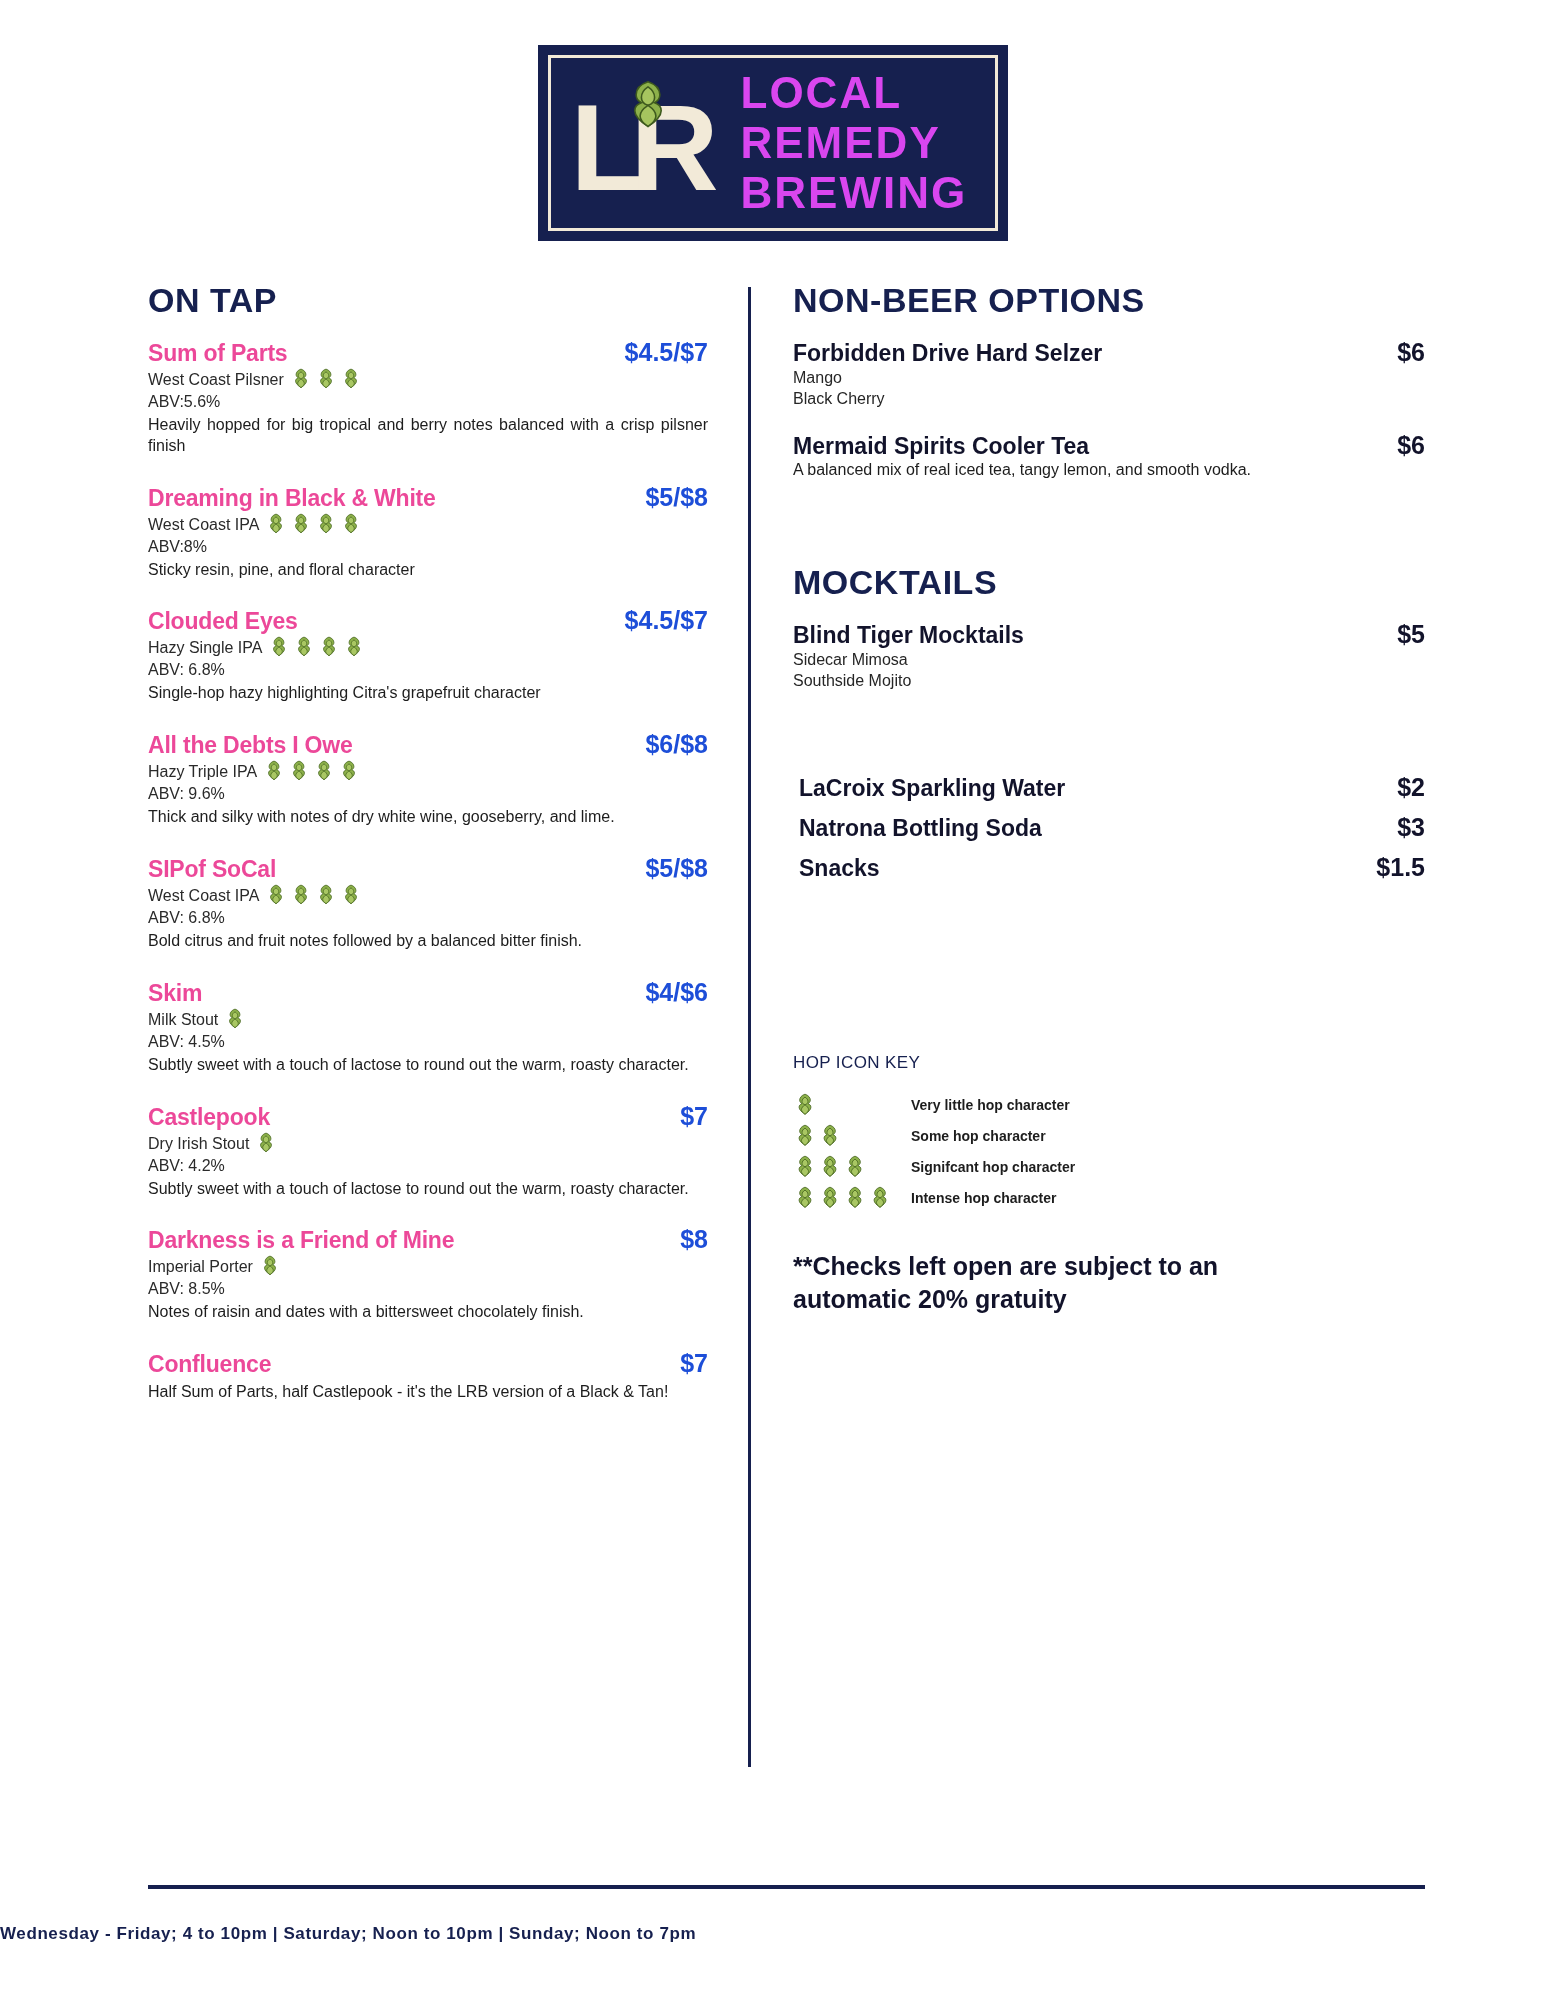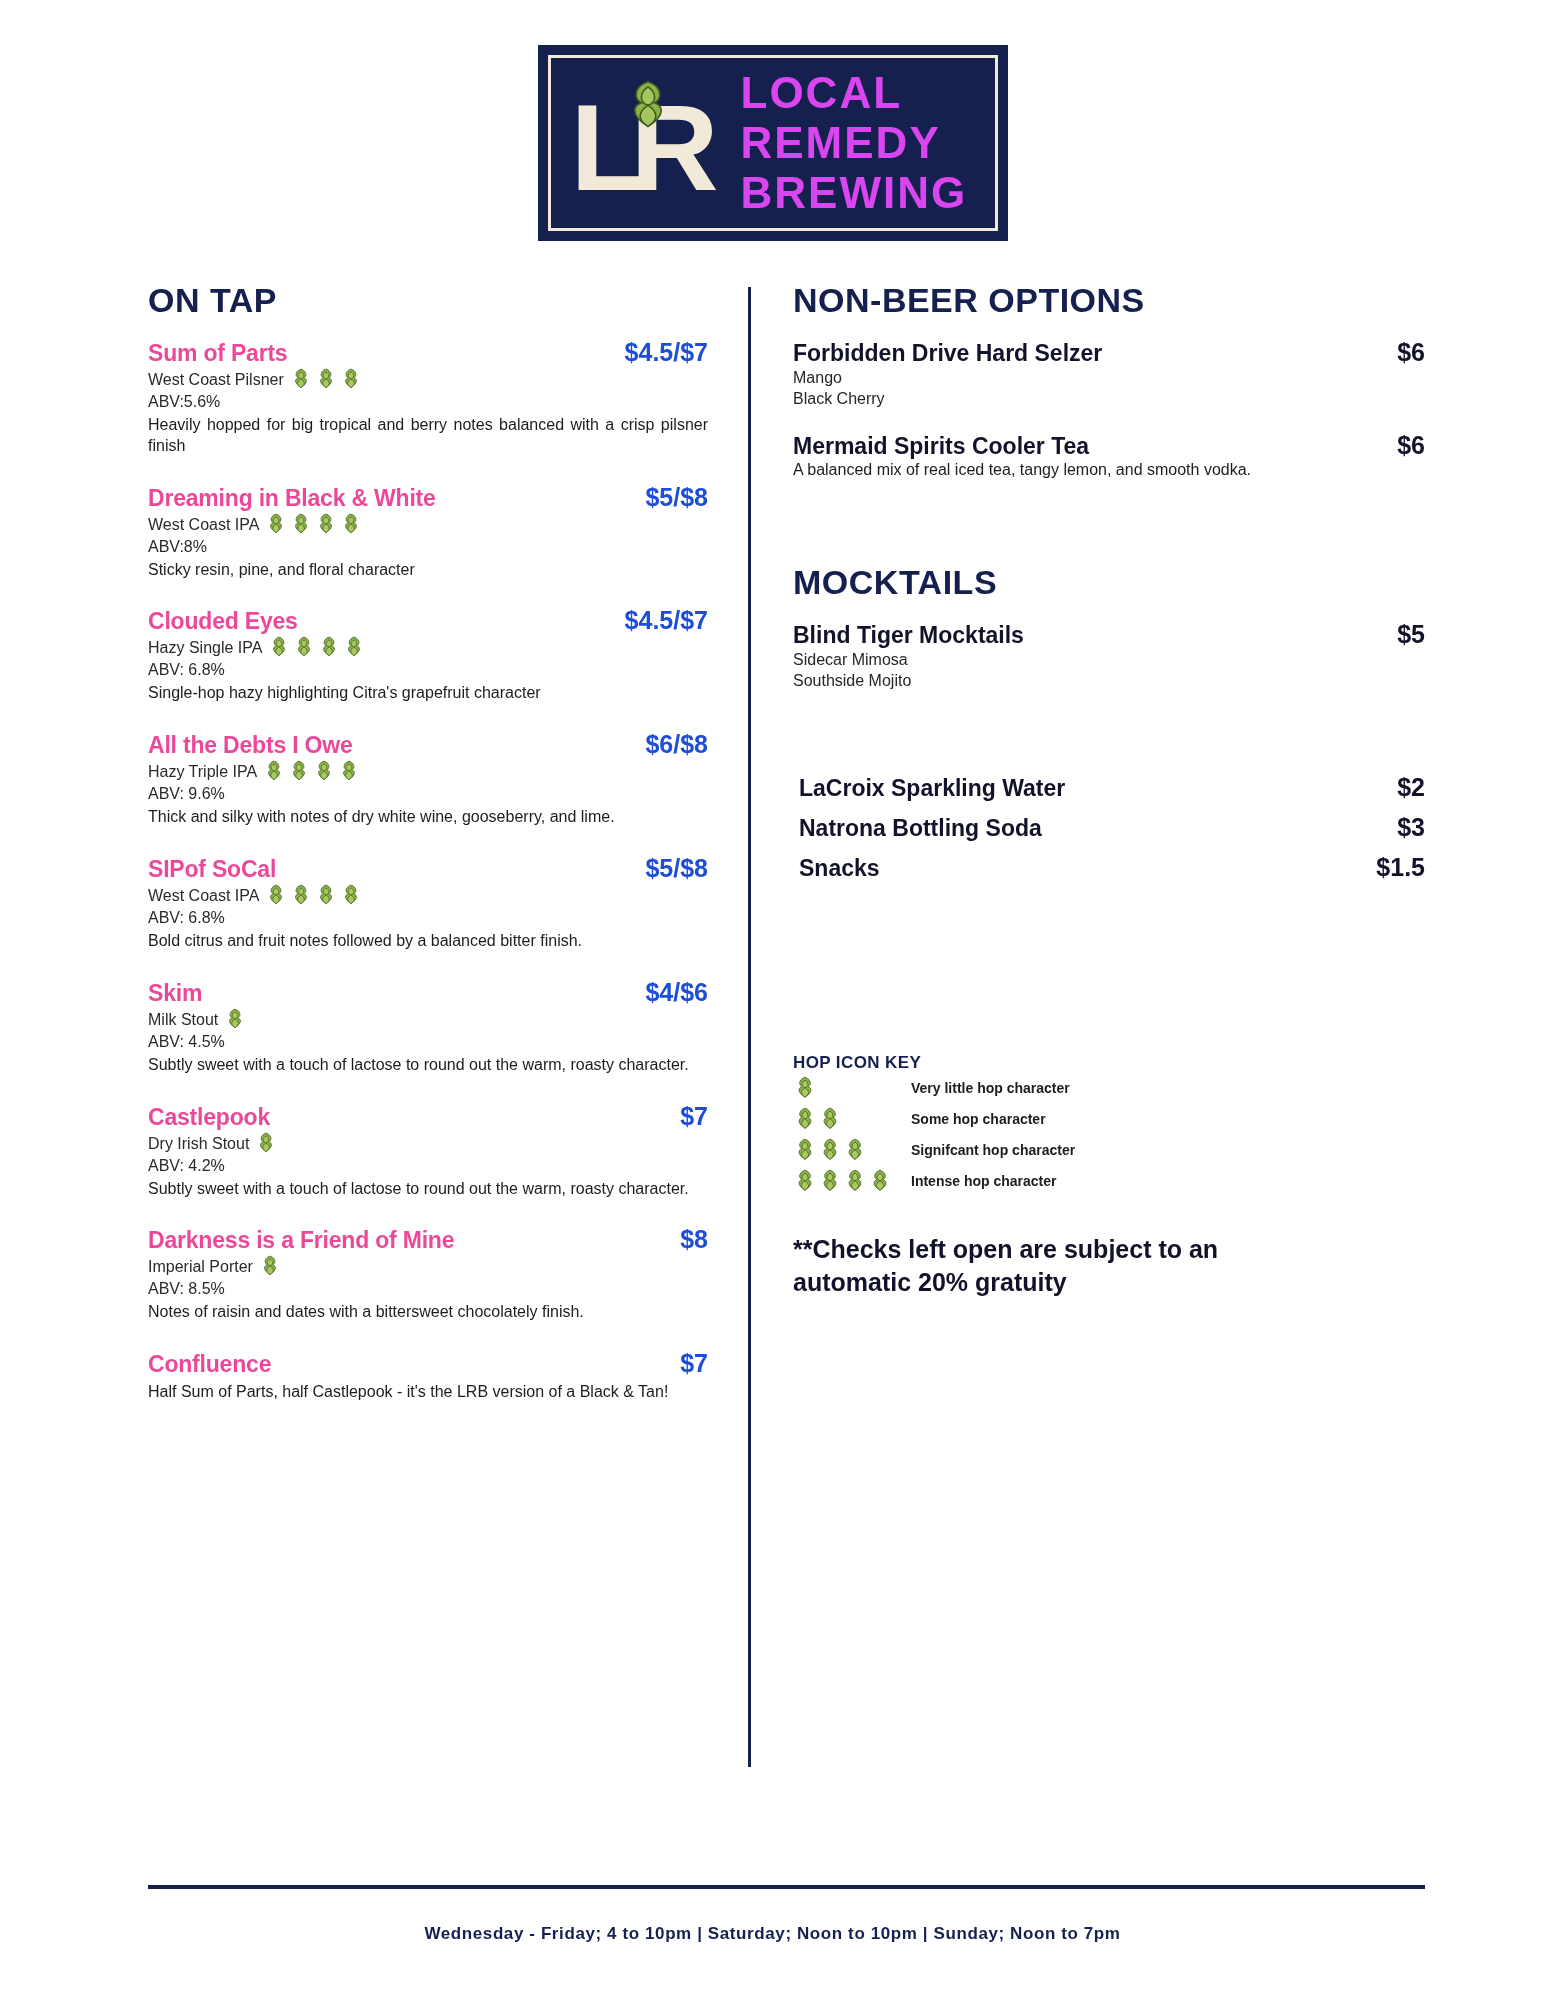--- a/index.html
+++ b/index.html
@@ -179,24 +179,24 @@
     font-weight: 700;
     color: #12132b;
     margin-bottom: 11px;
     padding-left: 6px;
   }
   .simple-row .val { font-weight: 800; font-size: 25px; }
 
   
   .hop-key-title {
     font-size: 17px;
-    font-weight: 700;
+    font-weight: 400;
     color: #16204f;
     letter-spacing: 0.4px;
-    margin-bottom: 3px;
+    margin-bottom: 20px;
   }
   .hop-key-row {
     display: flex;
     align-items: center;
     margin-bottom: 7px;
   }
   .hop-key-icons { display: flex; gap: 4px; width: 118px; }
   .hop-key-label {
     font-size: 14px;
     font-weight: 700;
@@ -218,21 +218,20 @@
     left: 148px;
     right: 120px;
     bottom: 110px;
     height: 4px;
     background: #16204f;
   }
   .footer-text {
     position: absolute;
     left: 0; right: 0;
     bottom: 55px;
-    text-align: center;
     color: #16204f;
     font-size: 17px;
     font-weight: 700;
     letter-spacing: 0.6px;
   }
 </style>
 </head>
 <body>
 
 <div class="page">

